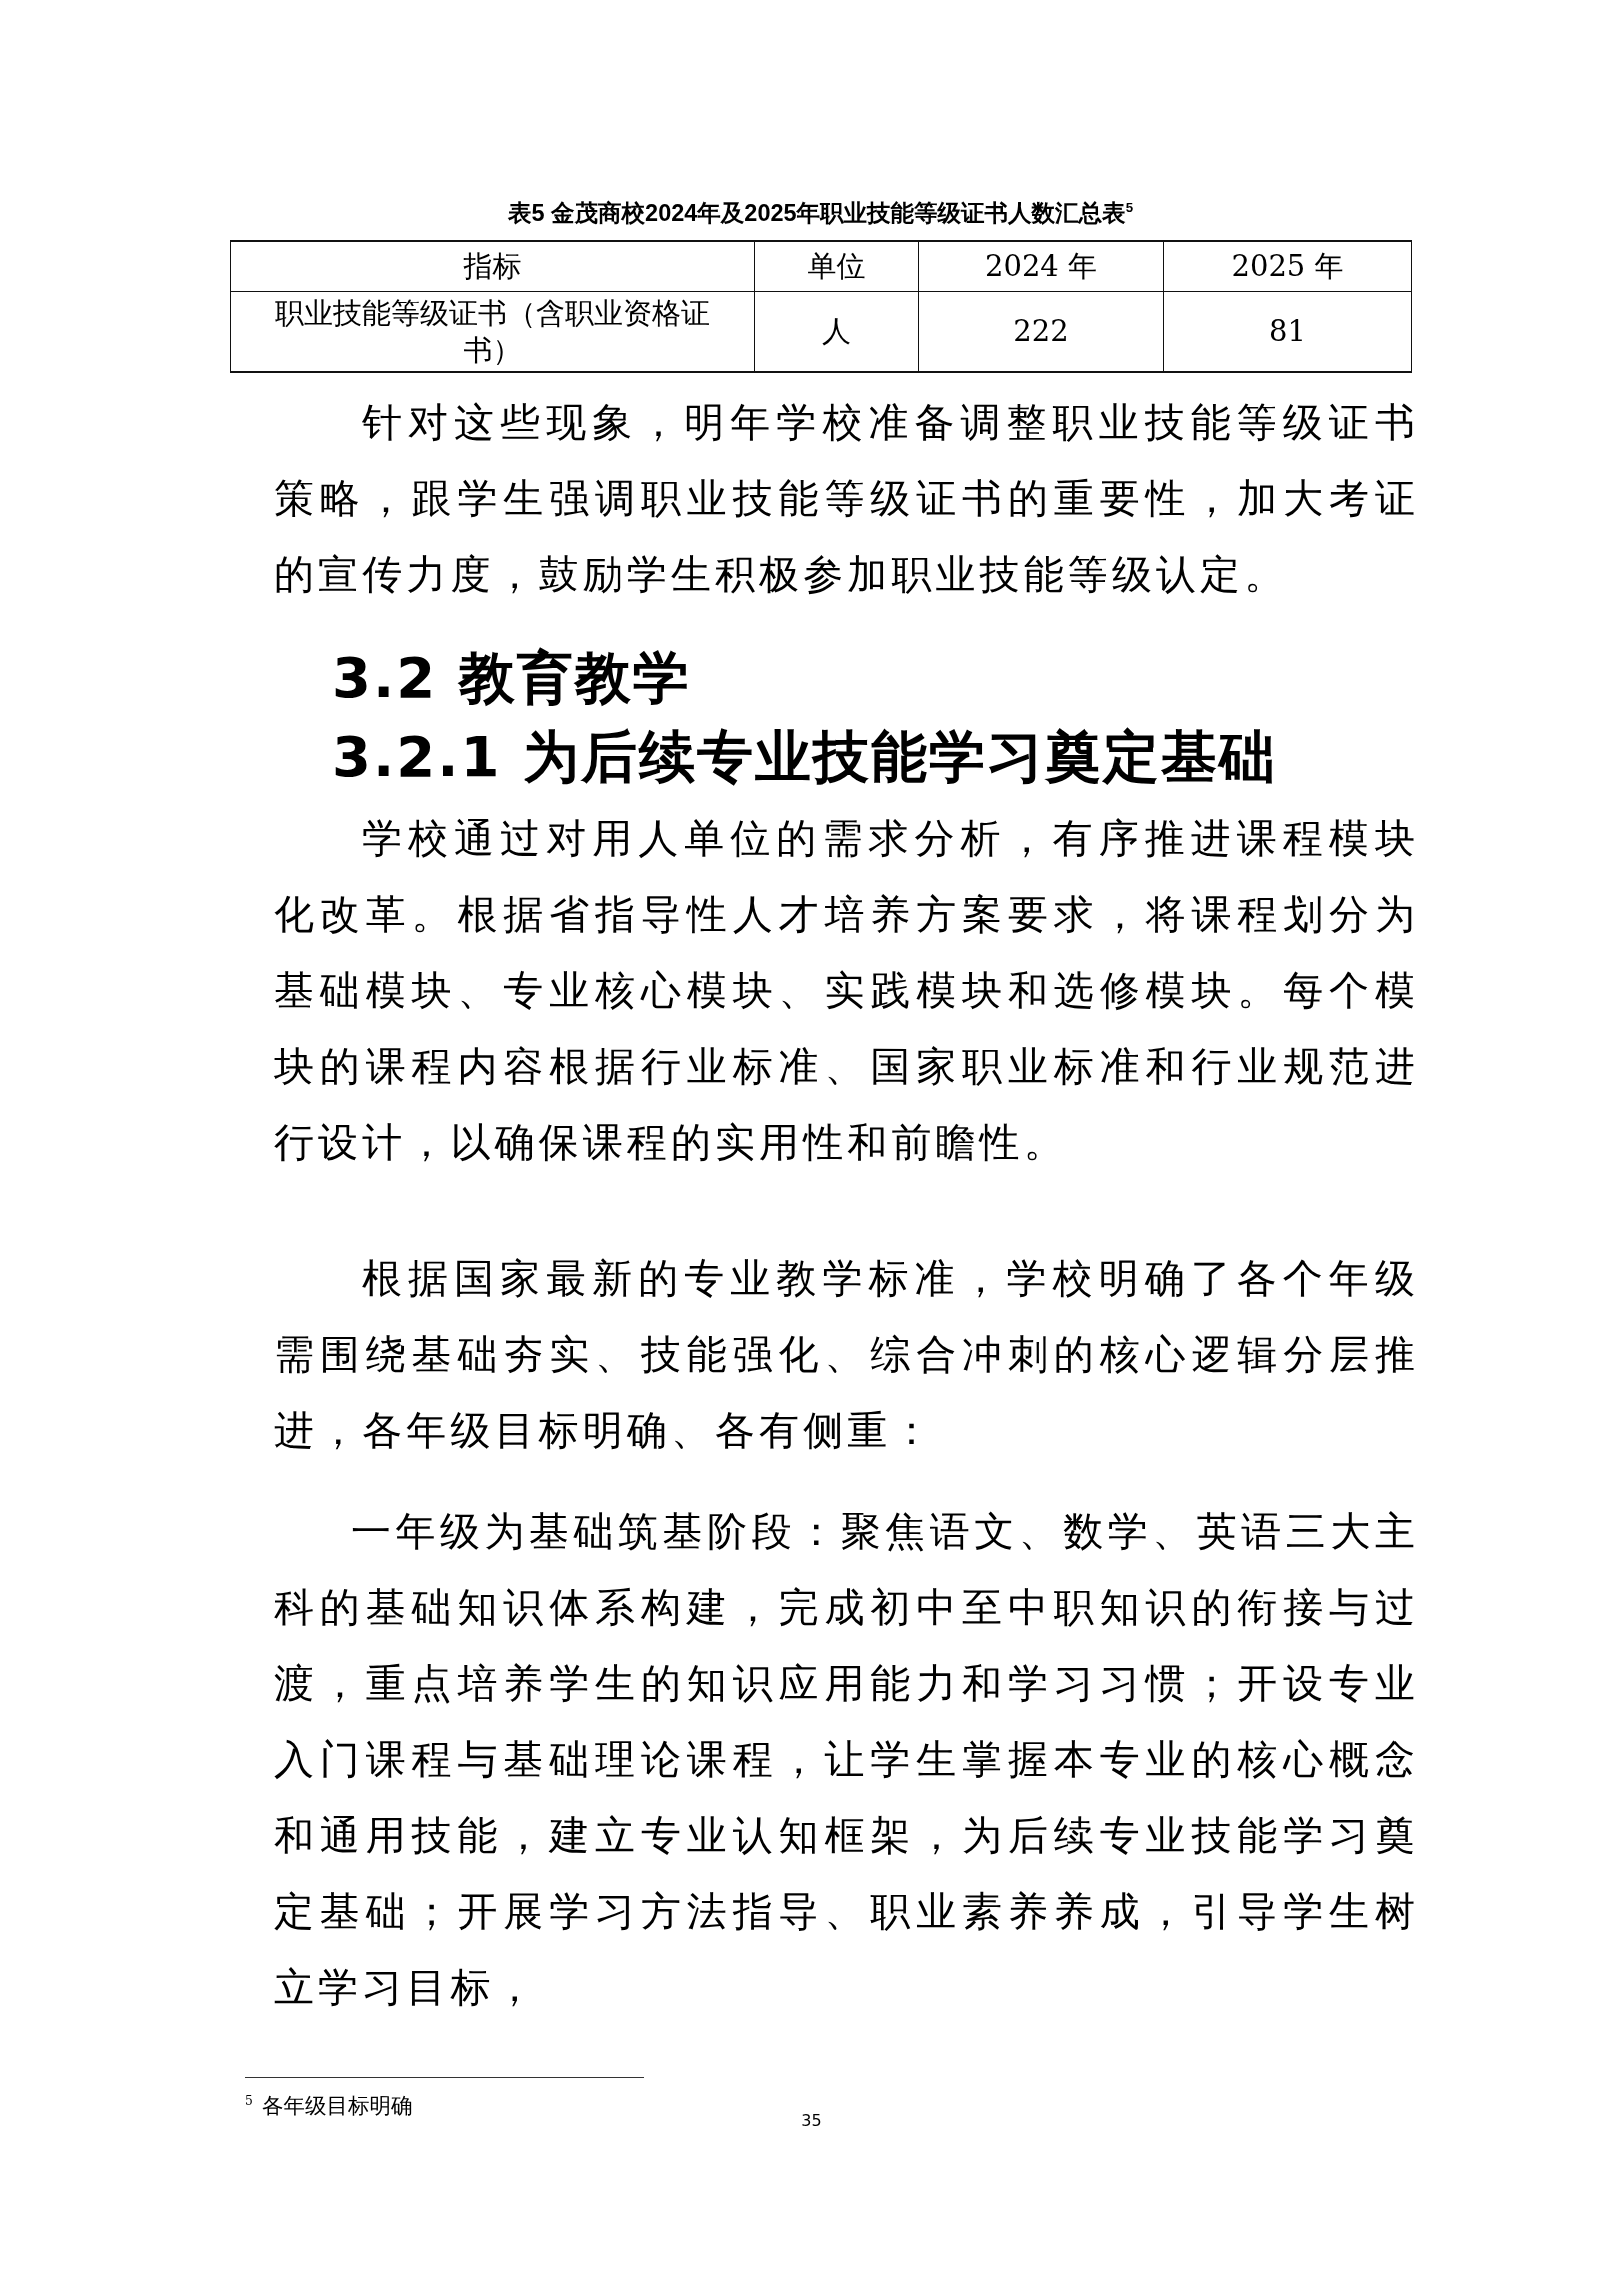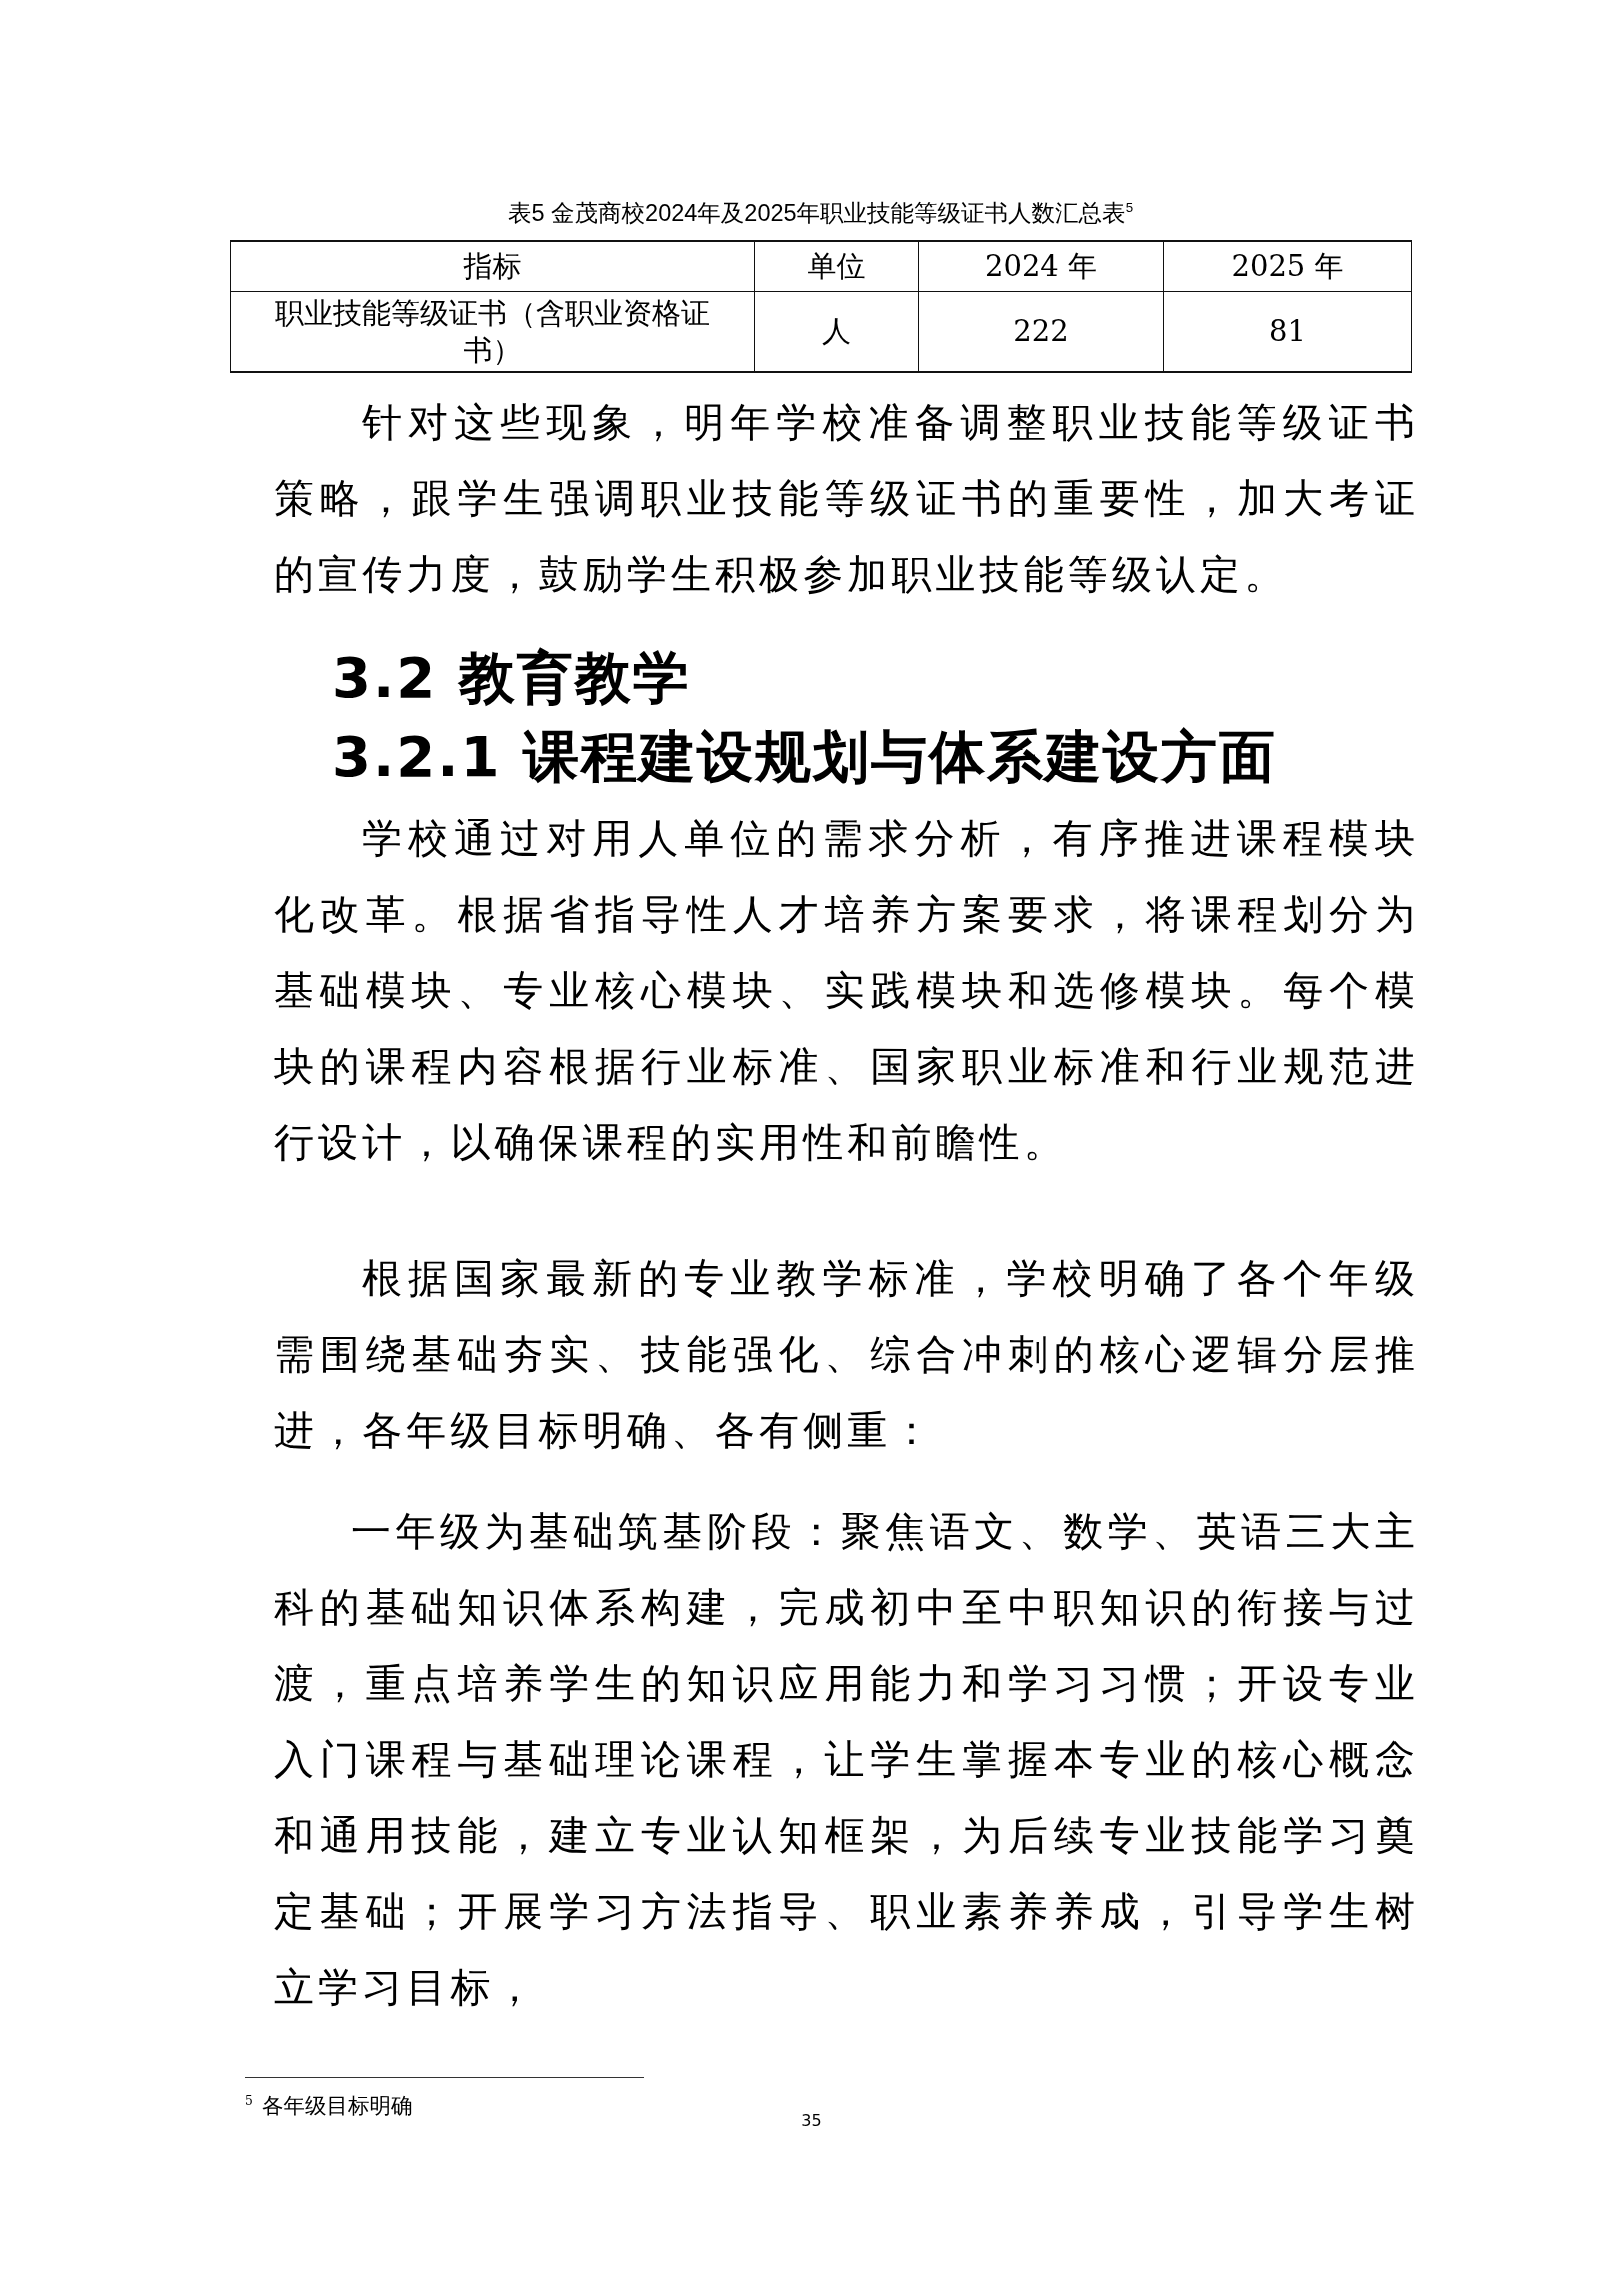--- a/index.html
+++ b/index.html
@@ -1,20 +1,20 @@
 <!DOCTYPE html>
 <html style="font-size:8.2px"><head>
 <meta charset="utf-8">
 <style>
   html, body { margin: 0; padding: 0; background: #ffffff; }
   body { width: 1623px; height: 2295px; position: relative; overflow: hidden; color: #000; }
   .caption {
     position: absolute; left: 230px; width: 1181px; top: 198px;
     text-align: center; font-family: "Liberation Sans", "DejaVu Sans", sans-serif;
-    font-weight: normal; font-size: 23.5px; line-height: 31px; letter-spacing: 0px;
+    font-weight: bold; font-size: 23.5px; line-height: 31px; letter-spacing: 0px;
   }
   .caption sup { font-size: 13.3px; vertical-align: super; line-height: 0; }
   table.stats {
     position: absolute; left: 230px; top: 240px; width: 1181px;
     border-collapse: collapse; font-family: "DejaVu Serif", "Liberation Serif", serif;
     font-size: 29px; table-layout: fixed;
   }
   table.stats th, table.stats td {
     border: 1.5px solid #111; font-weight: normal; text-align: center; vertical-align: middle;
     padding: 0 9px;
@@ -76,21 +76,21 @@
     <td>81</td>
   </tr>
 </tbody>
   </table>
 
 <div class="body-text" style="top:384px;">
   <p class="para">针对这些现象，明年学校准备调整职业技能等级证书策略，跟学生强调职业技能等级证书的重要性，加大考证的宣传力度，鼓励学生积极参加职业技能等级认定。</p>
 </div>
 
 <div class="heading" style="top:647px;">3.2 教育教学</div>
-<div class="heading" style="top:726px;">3.2.1 课程建设规划与体系建设方面</div>
+<div class="heading" style="top:726px;">3.2.1 为后续专业技能学习奠定基础</div>
 
 <div class="body-text" style="top:800px;">
   <p class="para">学校通过对用人单位的需求分析，有序推进课程模块化改革。根据省指导性人才培养方案要求，将课程划分为基础模块、专业核心模块、实践模块和选修模块。每个模块的课程内容根据行业标准、国家职业标准和行业规范进行设计，以确保课程的实用性和前瞻性。</p>
 </div>
 
 <div class="body-text" style="top:1240px;">
   <p class="para">根据国家最新的专业教学标准，学校明确了各个年级需围绕基础夯实、技能强化、综合冲刺的核心逻辑分层推进，各年级目标明确、各有侧重：</p>
 </div>
 
 <div class="body-text" style="top:1493px;">

